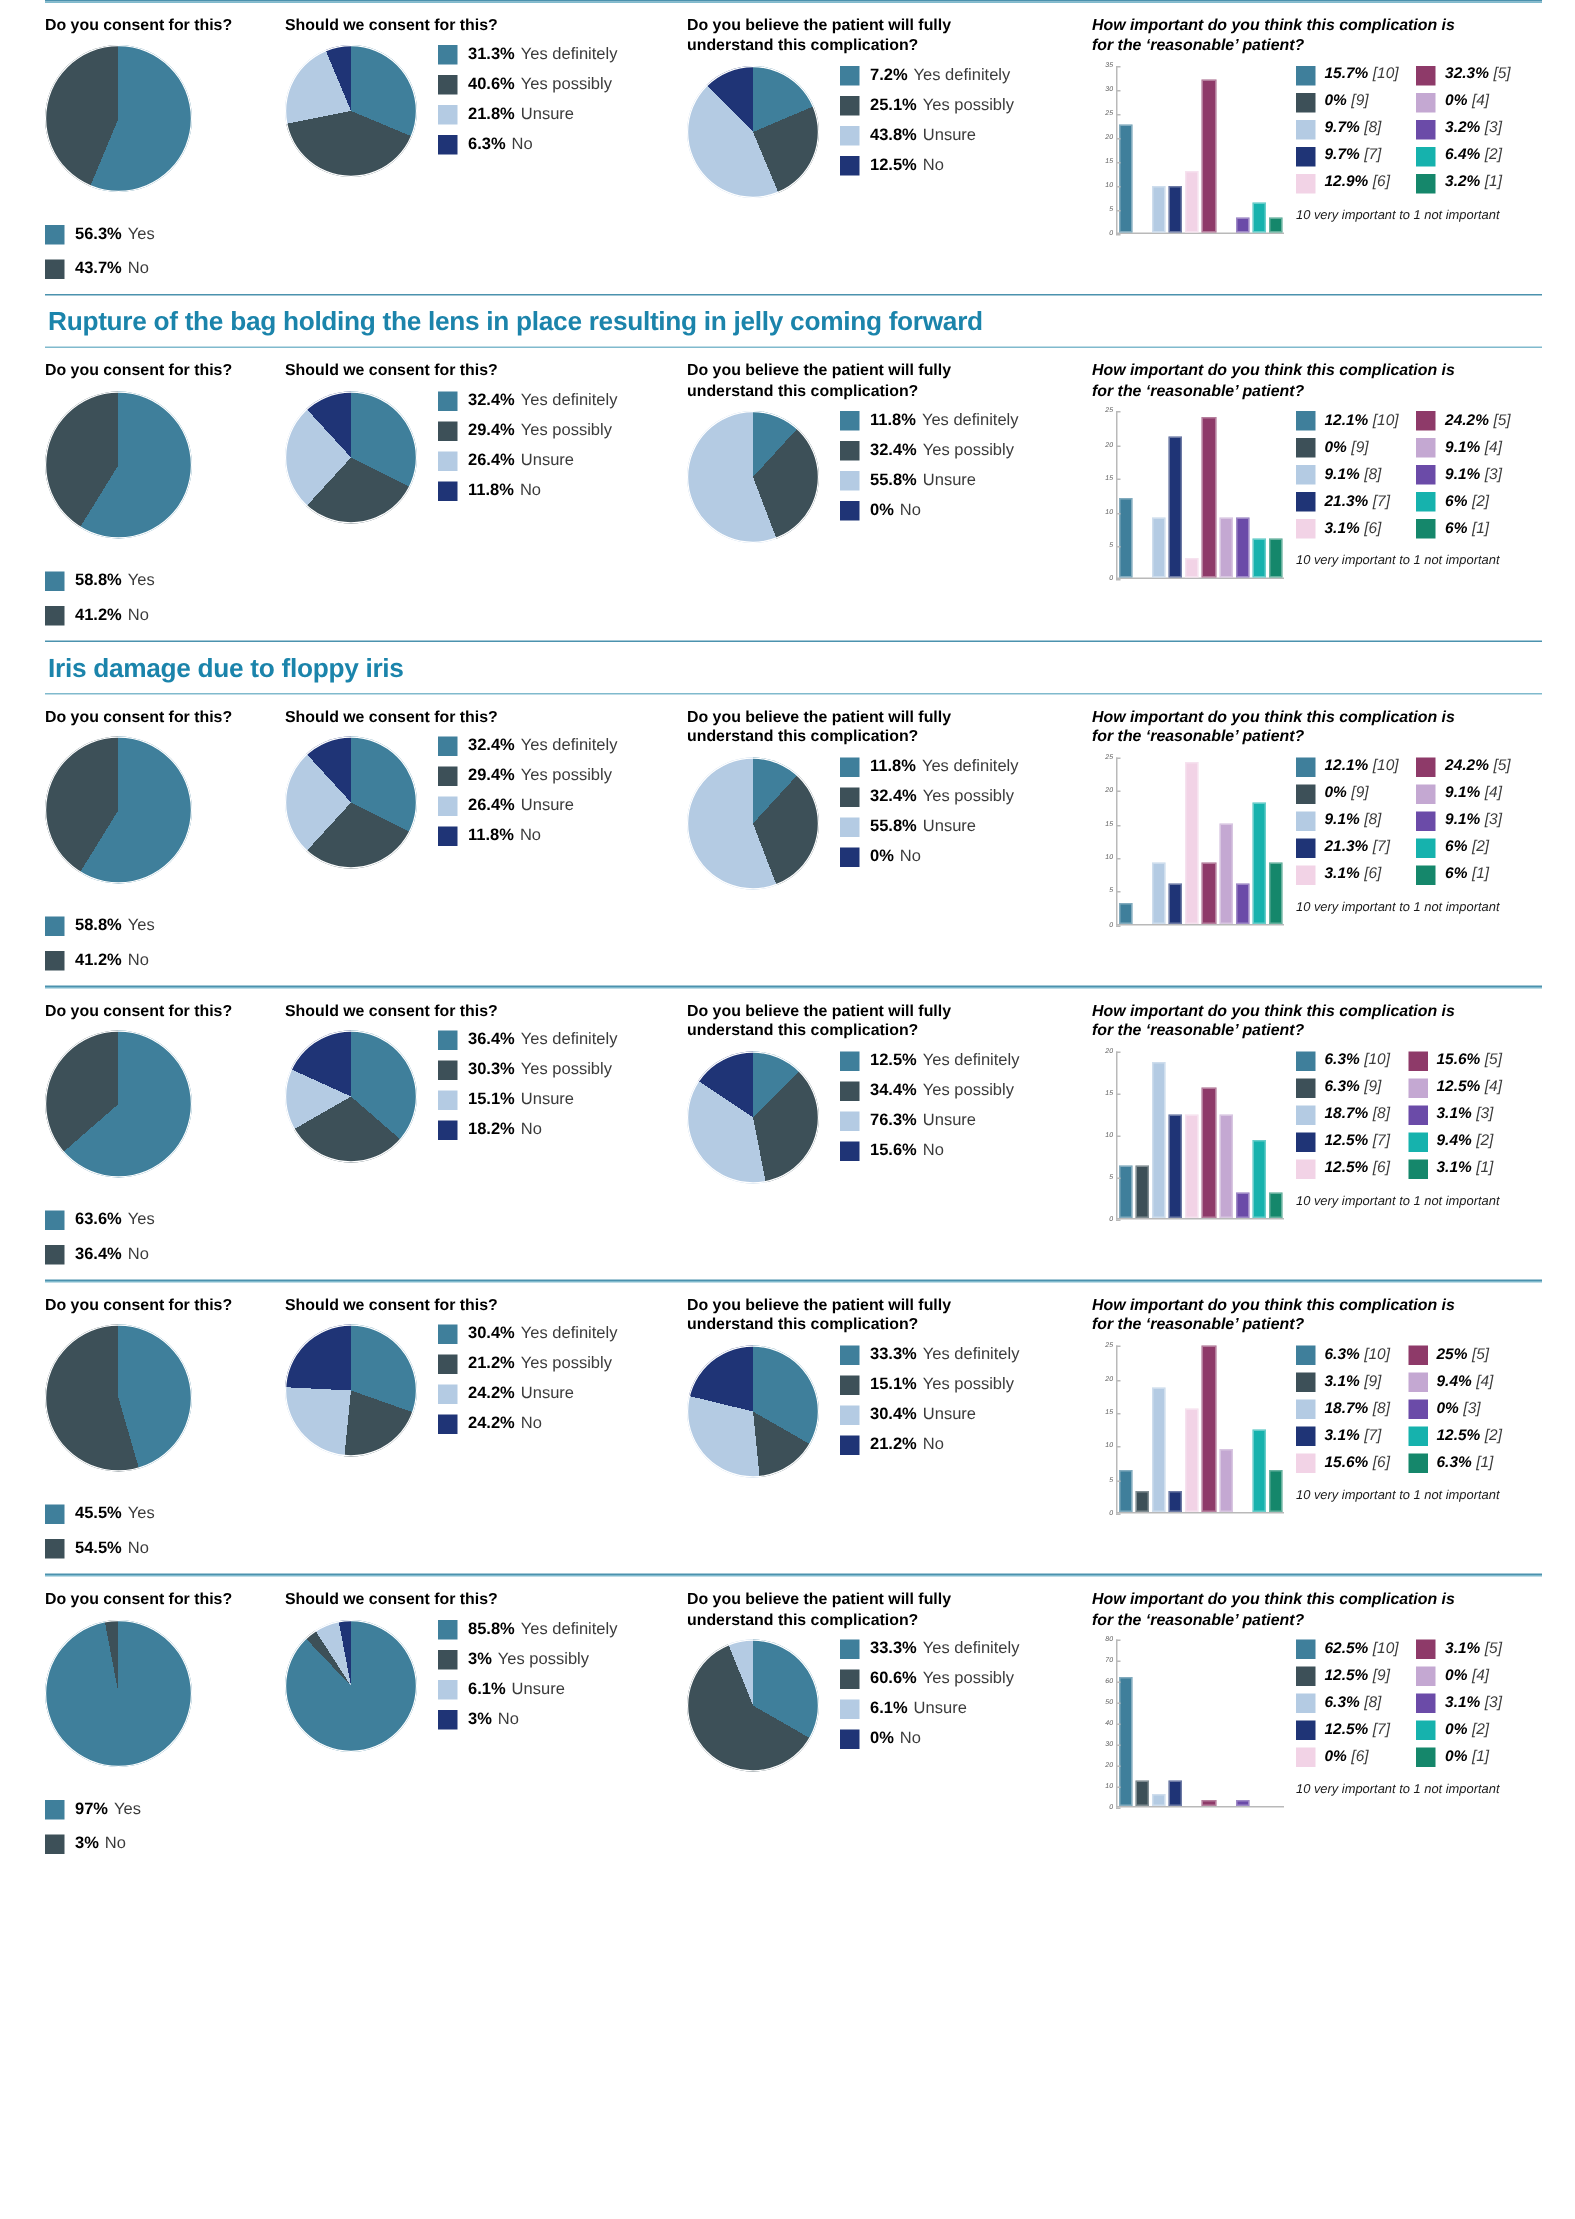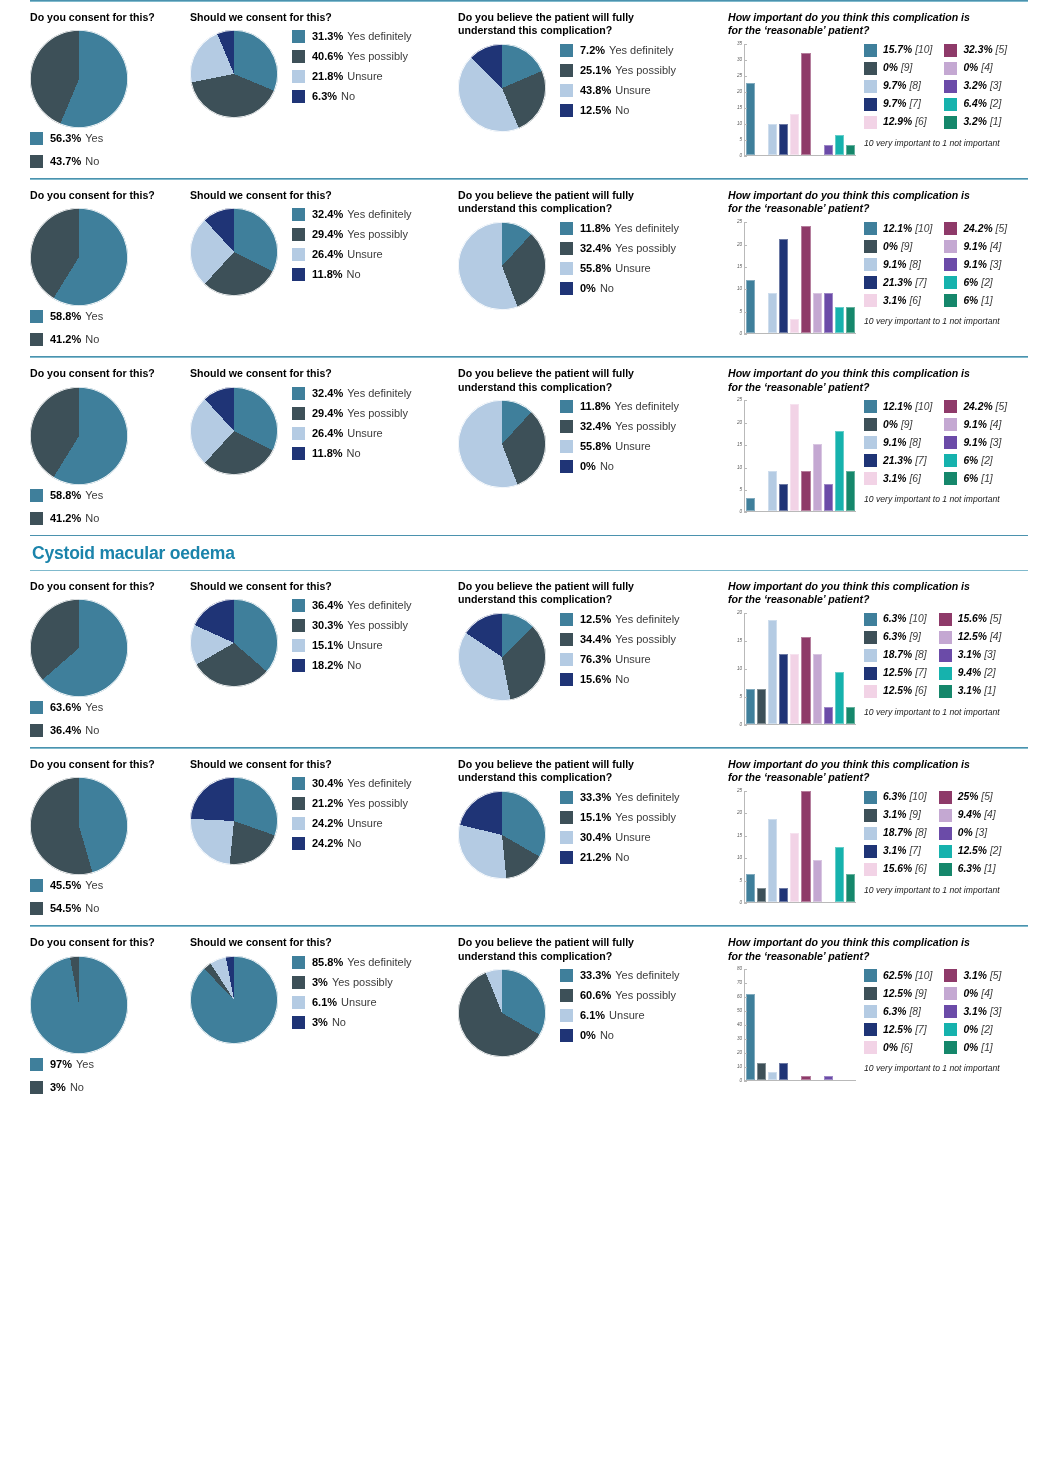--- a/index.html
+++ b/index.html
@@ -58,21 +58,21 @@
   .q-title.two { min-height: 27px; }
 
   .chart-row { display: flex; align-items: flex-start; }
 
   .pie {
     border-radius: 50%;
     flex: 0 0 auto;
   }
 
   .legend { margin-left: 14px; }
-  .legend.below { margin-left: 0; margin-top: 4px; }
+  .legend.below { margin-left: 0; margin-top: 22px; }
   .legend-item {
     display: flex;
     align-items: center;
     margin-bottom: 7px;
     font-size: 11px;
     line-height: 1;
     white-space: nowrap;
   }
   .legend.below .legend-item { margin-bottom: 10px; }
   .sw {
@@ -346,20 +346,21 @@
                 </div>
               </div>
               <div class="footnote">10 very important to 1 not important</div>
             </div>
           </div>
         </div>
       </div>
     </div>
     <div class="section">
       <div class="rule"></div>
+      <div class="sec-title">Rupture of the bag holding the lens in place resulting in jelly coming forward</div>
       <div class="rule thin"></div>
       <div class="panels">
         <div class="panel-q1">
           <div class="q-title">Do you consent for this?</div>
           <div>
             <div class="pie" style="width: 98px; height: 98px; background: conic-gradient(rgb(63, 127, 155) 0%, rgb(63, 127, 155) 58.8%, rgb(61, 80, 88) 58.8%, rgb(61, 80, 88) 100%); box-shadow: rgb(255, 255, 255) 0px 0px 0px 0.8px inset;"></div>
             <div class="legend below">
               <div class="legend-item">
                 <span class="sw" style="background: rgb(63, 127, 155);"></span>
                 <span class="pct">58.8%</span>
@@ -544,20 +545,21 @@
                 </div>
               </div>
               <div class="footnote">10 very important to 1 not important</div>
             </div>
           </div>
         </div>
       </div>
     </div>
     <div class="section">
       <div class="rule"></div>
+      <div class="sec-title">Iris damage due to floppy iris</div>
       <div class="rule thin"></div>
       <div class="panels">
         <div class="panel-q1">
           <div class="q-title">Do you consent for this?</div>
           <div>
             <div class="pie" style="width: 98px; height: 98px; background: conic-gradient(rgb(63, 127, 155) 0%, rgb(63, 127, 155) 58.8%, rgb(61, 80, 88) 58.8%, rgb(61, 80, 88) 100%); box-shadow: rgb(255, 255, 255) 0px 0px 0px 0.8px inset;"></div>
             <div class="legend below">
               <div class="legend-item">
                 <span class="sw" style="background: rgb(63, 127, 155);"></span>
                 <span class="pct">58.8%</span>
@@ -742,21 +744,20 @@
                 </div>
               </div>
               <div class="footnote">10 very important to 1 not important</div>
             </div>
           </div>
         </div>
       </div>
     </div>
     <div class="section">
       <div class="rule"></div>
-      <div class="sec-title">Cystoid macular oedema</div>
       <div class="rule thin"></div>
       <div class="panels">
         <div class="panel-q1">
           <div class="q-title">Do you consent for this?</div>
           <div>
             <div class="pie" style="width: 98px; height: 98px; background: conic-gradient(rgb(63, 127, 155) 0%, rgb(63, 127, 155) 63.6%, rgb(61, 80, 88) 63.6%, rgb(61, 80, 88) 100%); box-shadow: rgb(255, 255, 255) 0px 0px 0px 0.8px inset;"></div>
             <div class="legend below">
               <div class="legend-item">
                 <span class="sw" style="background: rgb(63, 127, 155);"></span>
                 <span class="pct">63.6%</span>

